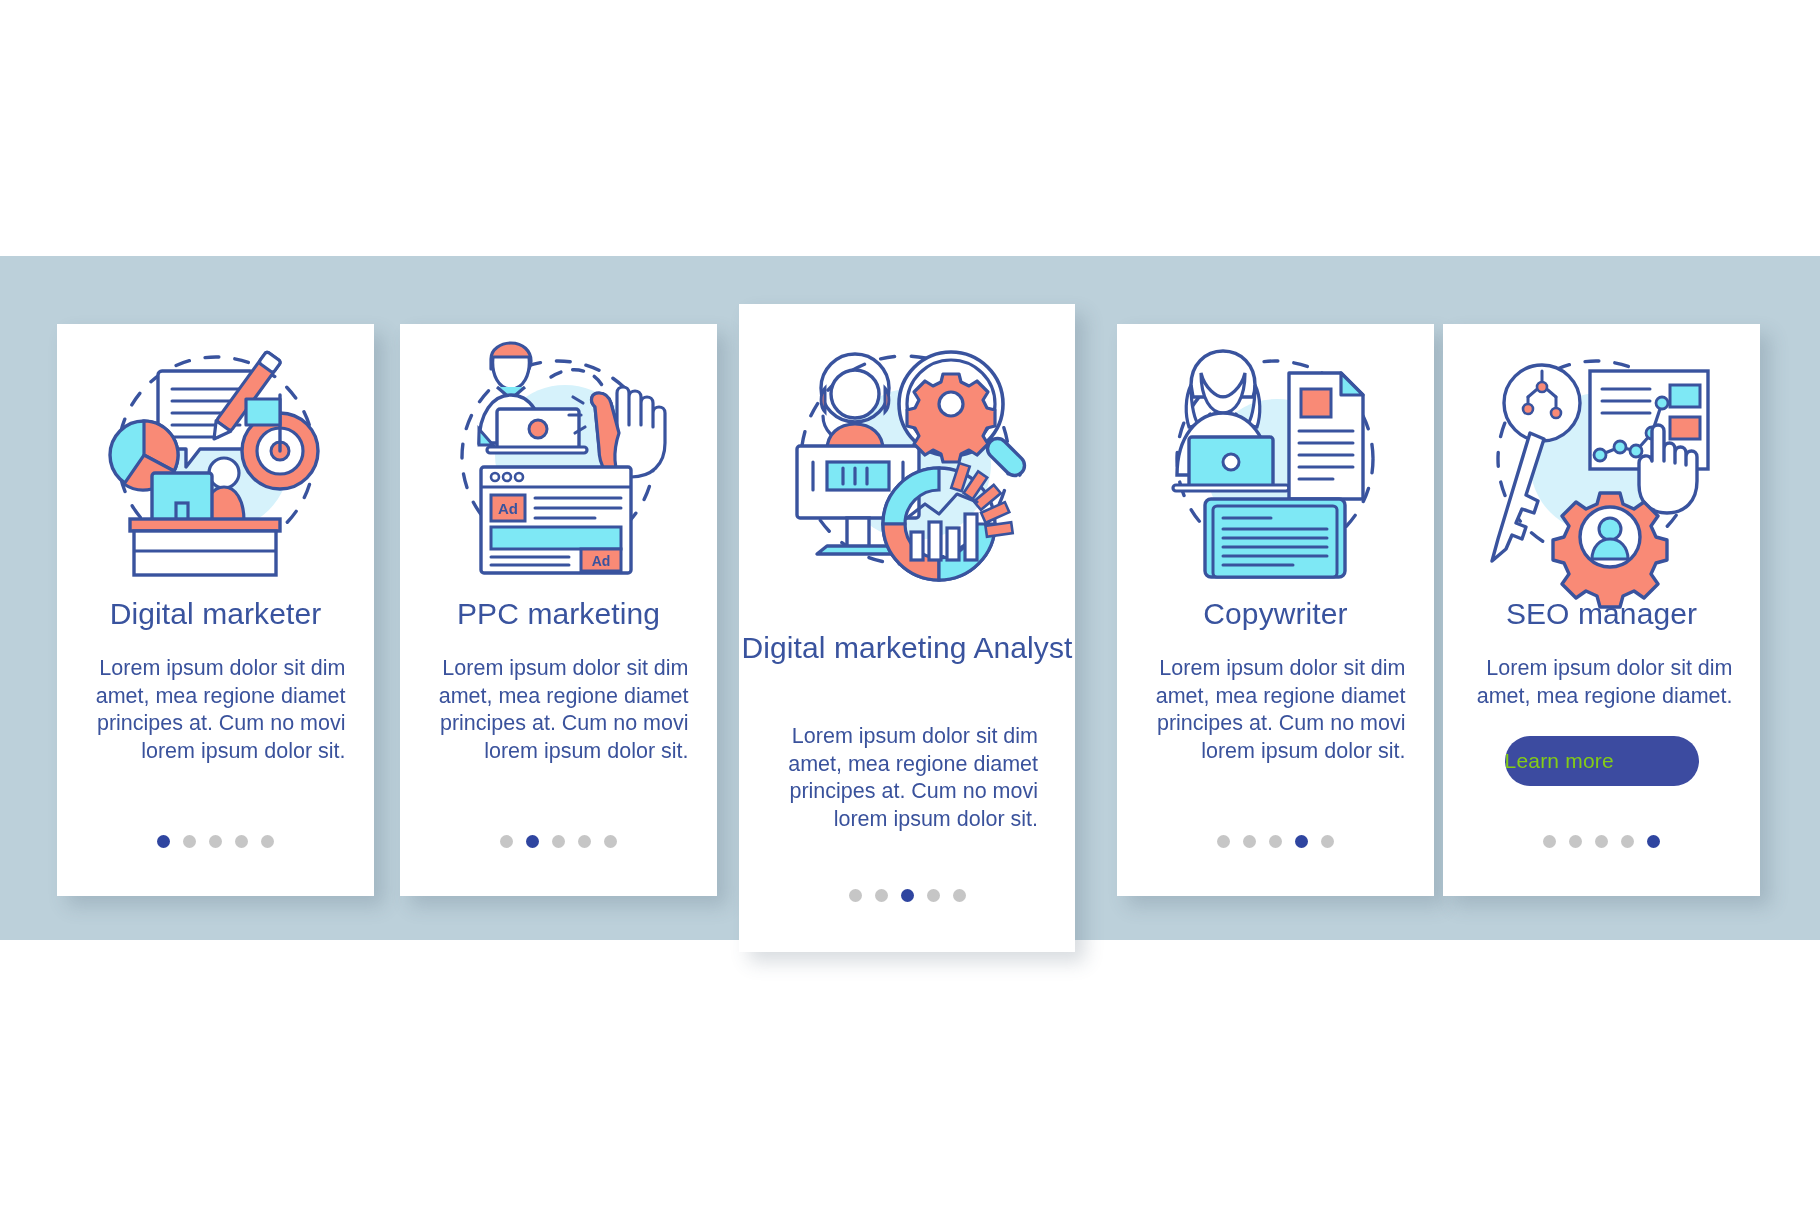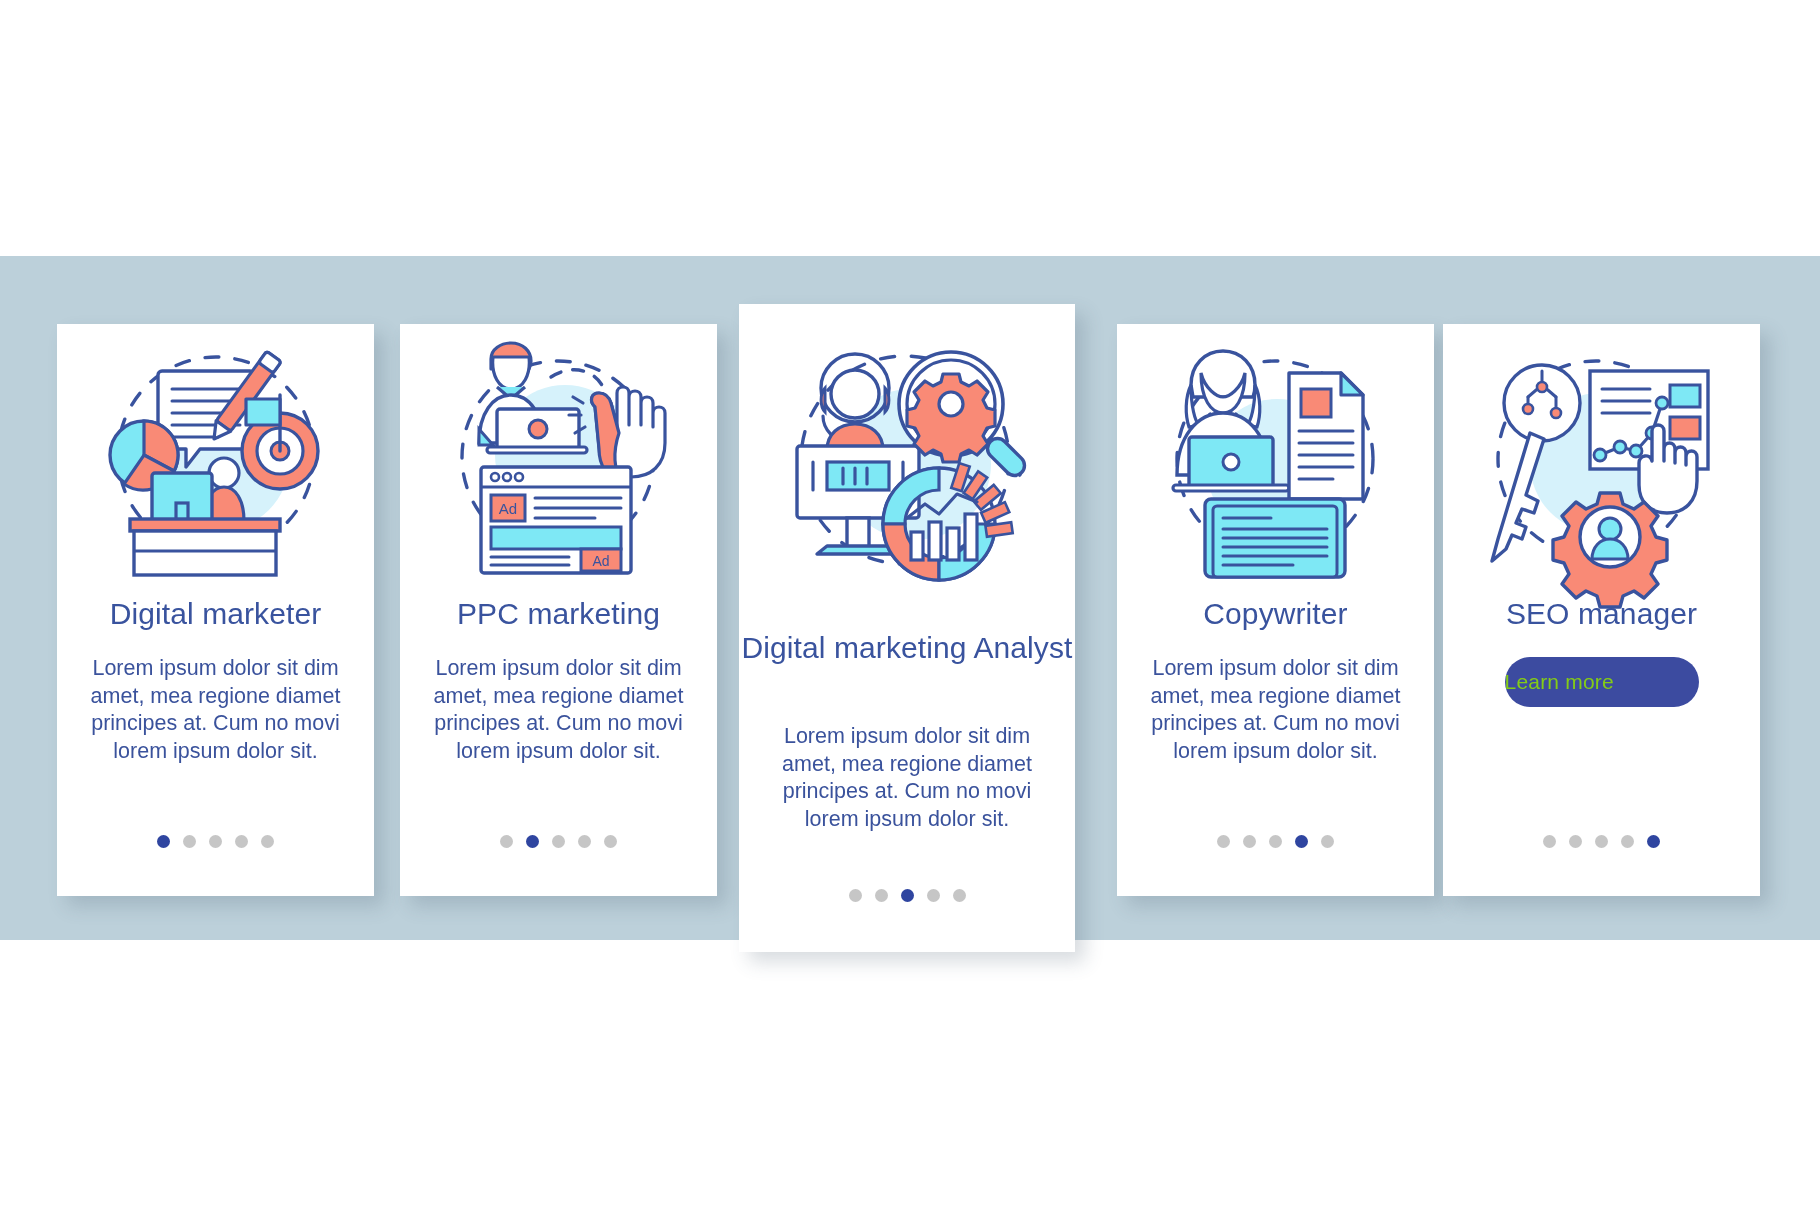--- a/index.html
+++ b/index.html
@@ -56,38 +56,38 @@
   .c3 { left: 739px; gap: 36px; }
   .c4 { left: 1117px; }
   .c5 { left: 1443px; }
 
   .art {
     width: 100%;
     display: flex;
     justify-content: center;
     align-items: flex-end;
   }
-  .card.std .art { height: 252px; padding-top: 30px; }
+  .card.std .art { height: 252px; padding-top: 30px; font-weight: bold; }
   .card.center .art { height: 280px; padding-top: 22px; }
 
   .title {
     color: #39539e;
     font-weight: normal;
     text-align: center;
     line-height: 1.18;
     letter-spacing: 0.1px;
   }
   .card.std .title { font-size: 30px; margin-top: 20px; }
   .card.center .title { font-size: 30px; margin-top: 10px; }
 
   .body-text {
     color: #3a529c;
     font-size: 21.5px;
     line-height: 1.28;
-    text-align: center;
+    text-align: right;
     margin-top: 24px;
     width: 260px;
   }
   .card.center .body-text { width: 262px; margin-top: 22px; }
   .c5 .body-text { width: 262px; }
 
   .cta {
     margin-top: 26px;
     background: #3c4ba0;
     color: #84cc16;
@@ -405,20 +405,21 @@
 
           <g transform="translate(126 186)">
             <path d="M-10 -44 h20 l3 11 l11 5 l10 -7 l14 14 l-7 10 l5 11 l11 3 v20 l-11 3 l-5 11 l7 10 l-14 14 l-10 -7 l-11 5 l-3 11 h-20 l-3 -11 l-11 -5 l-10 7 l-14 -14 l7 -10 l-5 -11 l-11 -3 v-20 l11 -3 l5 -11 l-7 -10 l14 -14 l10 7 l11 -5 z" fill="#f98a76" stroke="#39539e" stroke-width="3.4" stroke-linejoin="round"></path>
             <circle cx="0" cy="0" r="30" fill="#ffffff" stroke="#39539e" stroke-width="3.4"></circle>
             <circle cx="0" cy="-8" r="11" fill="#7ee8f5" stroke="#39539e" stroke-width="3"></circle>
             <path d="M-18 22 c0 -12 8 -20 18 -20 c10 0 18 8 18 20 z" fill="#7ee8f5" stroke="#39539e" stroke-width="3"></path>
           </g>
         </svg>
       </div>
       <div class="title">SEO manager</div>
+      <div class="body-text">Lorem ipsum dolor sit dim amet, mea regione diamet.</div>
       <button class="cta">Learn more</button>
       <div class="dots">
         <span class="dot"></span>
         <span class="dot"></span>
         <span class="dot"></span>
         <span class="dot"></span>
         <span class="dot on"></span>
       </div>
     </div>
 

